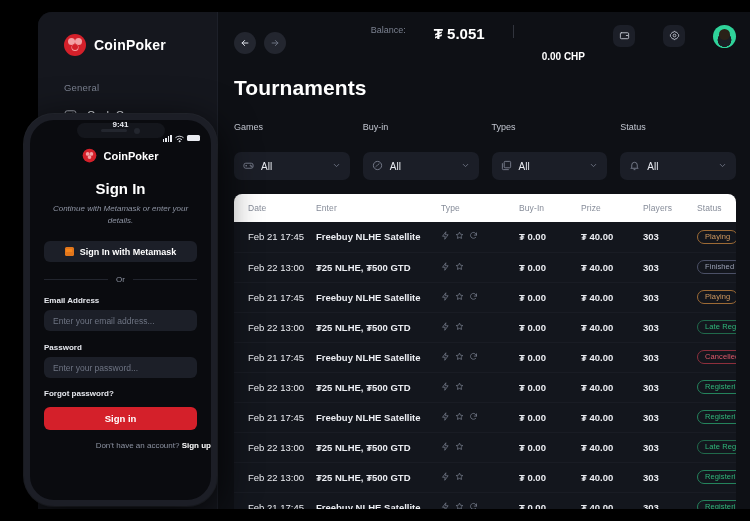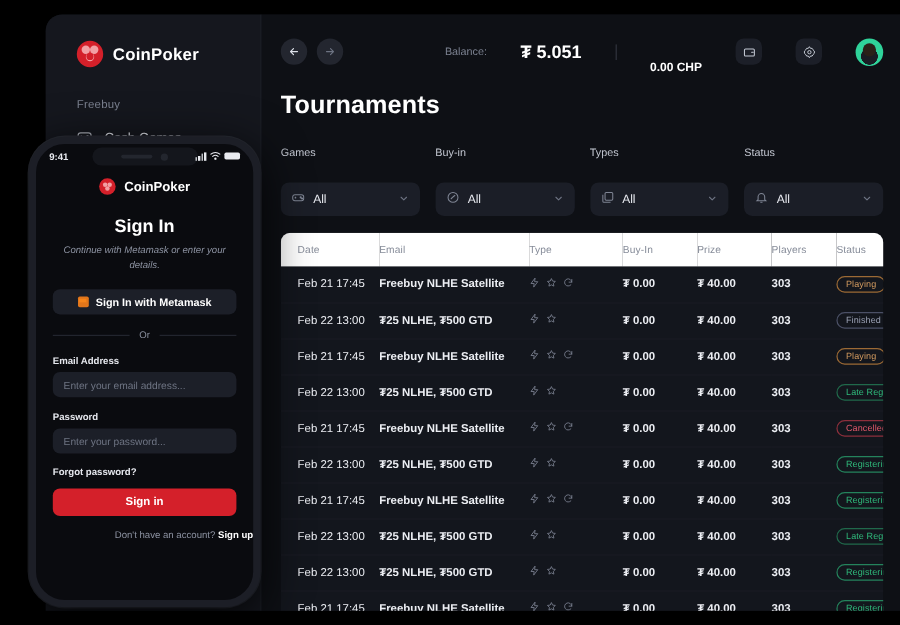--- a/index.html
+++ b/index.html
@@ -48,21 +48,21 @@
   .main { position:absolute; left:180px; top:0; right:0; bottom:0; background:#0e1015; }
 
   .topbar { height: 62px; display:flex; align-items:center; padding: 0 14px 0 16px; }
   .nav-btns { display:flex; gap:8px; }
   .nav-btn {
     width: 22px; height:22px; border-radius:50%;
     background:#23262f; display:flex; align-items:center; justify-content:center;
     color:#c6cbd6; font-size:11px; line-height:1;
   }
   .nav-btn.fwd { color:#6d7382; }
-  .topbar-right { margin-left:auto; display:flex; align-items:center; gap:28px; }
+  .topbar-right { margin-left:auto; display:flex; gap:28px; }
   .bal-label { color:#7b8190; font-size:9px; }
   .bal-val { color:#ffffff; font-size:15px; font-weight:bold; }
   .bal-sep { width:1px; height:13px; background:#31343d; }
   .bal-chp { color:#ffffff; font-size:10px; font-weight:bold;margin-top:26px; }
   .icon-btn {
     width:22px;height:22px;border-radius:7px;background:#1c1f28;
     display:flex;align-items:center;justify-content:center;color:#c6cbd6;
   }
   .avatar {
     width:23px;height:23px;border-radius:50%;
@@ -129,21 +129,21 @@
   }
   .notch {
     position:absolute; left:50%; transform:translateX(-50%); top:3px;
     width:88px; height:15px; background:#14161c; border-radius:12px;
     display:flex; align-items:center; justify-content:center; gap:7px;
   }
   .notch .spk { width:26px; height:3px; border-radius:2px; background:#23262e; }
   .notch .cam { width:6px; height:6px; border-radius:50%; background:#23262e; }
   .statusbar {
     position:absolute; top:0; left:0; right:0; height:20px;
-    display:flex; align-items:center; padding: 0 11px;
+    display:flex; align-items:center; padding: 0 11px; flex-direction: column;
   }
   .stime { color:#e9ebf0; font-size:8px; font-weight:bold; }
   .sicons { margin-left:auto; display:flex; align-items:center; gap:3px; color:#e9ebf0; }
   .bars { display:flex; align-items:flex-end; gap:1px; height:7px; }
   .bars i { width:1.6px; background:#e9ebf0; display:block; }
   .bars i:nth-child(1){height:2.5px} .bars i:nth-child(2){height:4px}
   .bars i:nth-child(3){height:5.5px} .bars i:nth-child(4){height:7px}
   .batt { width:13px;height:6.5px;border-radius:1.5px;background:#e9ebf0; }
 
   .p-brand { display:flex; align-items:center; justify-content:center; gap:6px; margin-top:28px; }
@@ -180,21 +180,21 @@
 
 <div id="stage">
 
   <div class="app-window">
 
     <div class="sidebar">
       <div class="brand">
         <div class="brand-logo"></div>
         <div class="brand-name">CoinPoker</div>
       </div>
-      <div class="side-section">Freebuy</div>
+      <div class="side-section">General</div>
       <div class="side-item">
         <span>
           <svg width="13" height="13" viewBox="0 0 24 24" fill="none" stroke="#c8ccd6" stroke-width="1.8">
             <rect x="2" y="7" width="20" height="11" rx="4"></rect>
               <path d="M7 11v3M5.5 12.5h3"></path>
               <circle cx="16.5" cy="12" r="1"></circle>
               <circle cx="19" cy="14" r="1"></circle>
           </svg>
         </span>
         <span>Cash Games</span>
@@ -324,21 +324,21 @@
               <col class="c-name">
               <col class="c-type">
               <col class="c-buyin">
             <col class="c-prize">
               <col class="c-play">
               <col class="c-status">
           </colgroup>
           <thead>
             <tr>
               <th>Date</th>
-              <th>Email</th>
+              <th>Enter</th>
               <th>Type</th>
               <th>Buy-In</th>
               <th>Prize</th>
               <th>Players</th>
               <th>Status</th>
 
             </tr>
           </thead>
           <tbody id="tbody">
               <tr>

